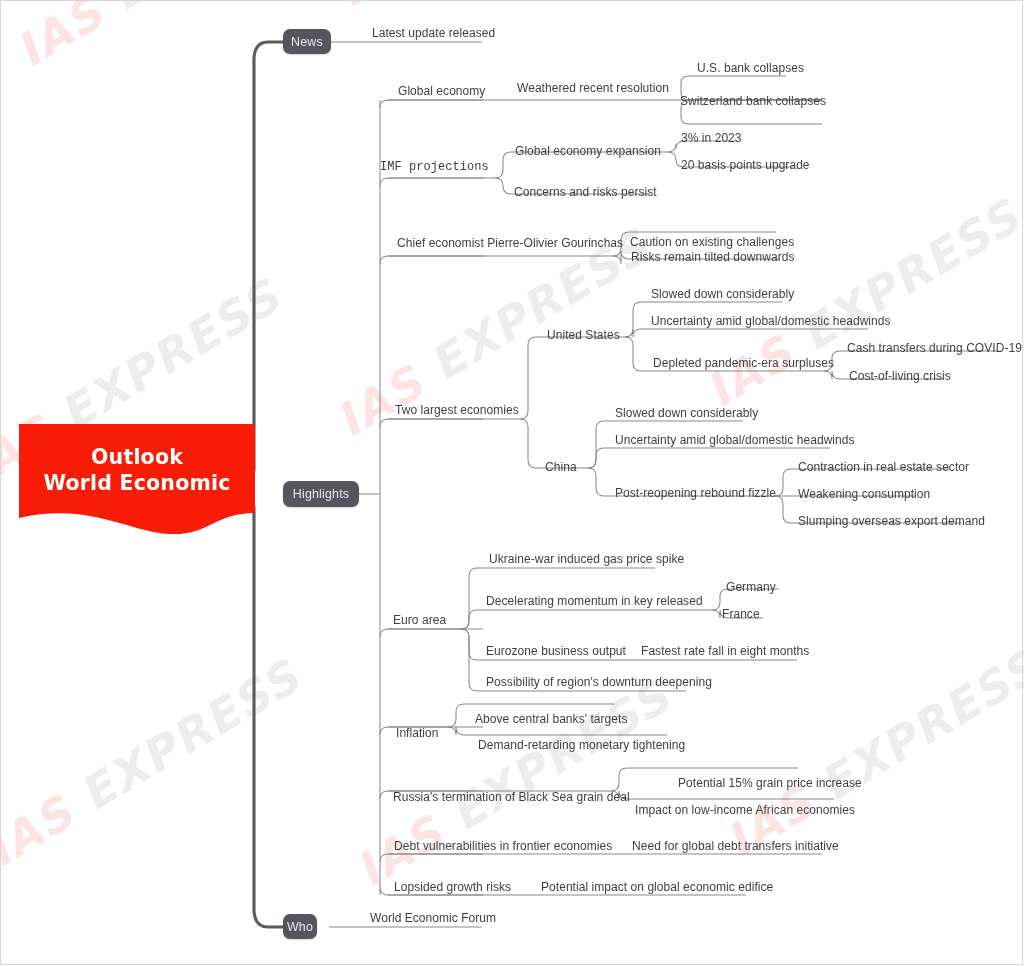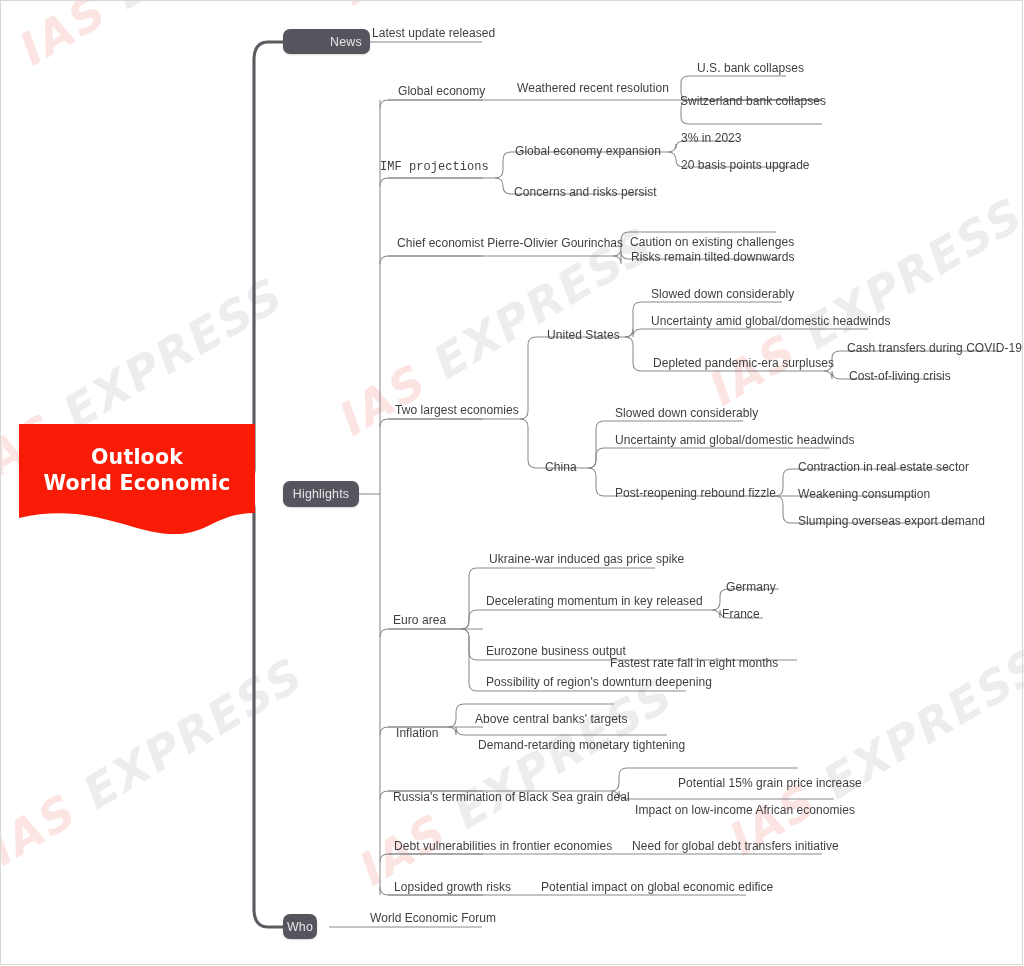--- a/index.html
+++ b/index.html
@@ -215,21 +215,21 @@
   <div class="root">
     <svg viewBox="0 0 236 116" preserveAspectRatio="none">
       <path d="M0,0 L236,0 L236,89 C195,89 190,112 150,110 C110,108 70,78 0,94 Z" fill="#f81b06"></path>
     </svg>
     <div class="root-text">
       <div>Outlook</div>
       <div>World Economic</div>
     </div>
   </div>
 
-  <div class="pill" style="left:283px;top:29px;width:48px;height:25px;padding-left:39px;">News</div>
+  <div class="pill" style="left:283px;top:29px;width:48px;height:25px;">News</div>
   <div class="pill" style="left:283px;top:481px;width:76px;height:26px;">Highlights</div>
   <div class="pill" style="left:283px;top:914px;width:34px;height:25px;">Who</div>
 
   <div class="lbl" style="left:372px;top:27px;">Latest update released</div>
 
   <div class="lbl" style="left:398px;top:85px;">Global economy</div>
   <div class="lbl" style="left:517px;top:82px;">Weathered recent resolution</div>
   <div class="lbl" style="left:697px;top:62px;">U.S. bank collapses</div>
   <div class="lbl" style="left:680px;top:95px;">Switzerland bank collapses</div>
 
@@ -258,21 +258,21 @@
   <div class="lbl" style="left:798px;top:461px;">Contraction in real estate sector</div>
   <div class="lbl" style="left:798px;top:488px;">Weakening consumption</div>
   <div class="lbl" style="left:798px;top:515px;">Slumping overseas export demand</div>
 
   <div class="lbl" style="left:393px;top:614px;">Euro area</div>
   <div class="lbl" style="left:489px;top:553px;">Ukraine-war induced gas price spike</div>
   <div class="lbl" style="left:486px;top:595px;">Decelerating momentum in key released</div>
   <div class="lbl" style="left:726px;top:581px;">Germany</div>
   <div class="lbl" style="left:722px;top:608px;">France</div>
   <div class="lbl" style="left:486px;top:645px;">Eurozone business output</div>
-  <div class="lbl" style="left:610px;top:645px;margin-top:12px;">Fastest rate fall in eight months</div>
+  <div class="lbl" style="left:641px;top:645px;">Fastest rate fall in eight months</div>
   <div class="lbl" style="left:486px;top:676px;">Possibility of region's downturn deepening</div>
 
   <div class="lbl" style="left:396px;top:727px;">Inflation</div>
   <div class="lbl" style="left:475px;top:713px;">Above central banks' targets</div>
   <div class="lbl" style="left:478px;top:739px;">Demand-retarding monetary tightening</div>
 
   <div class="lbl" style="left:393px;top:791px;">Russia's termination of Black Sea grain deal</div>
   <div class="lbl" style="left:678px;top:777px;">Potential 15% grain price increase</div>
   <div class="lbl" style="left:635px;top:804px;">Impact on low-income African economies</div>
 

